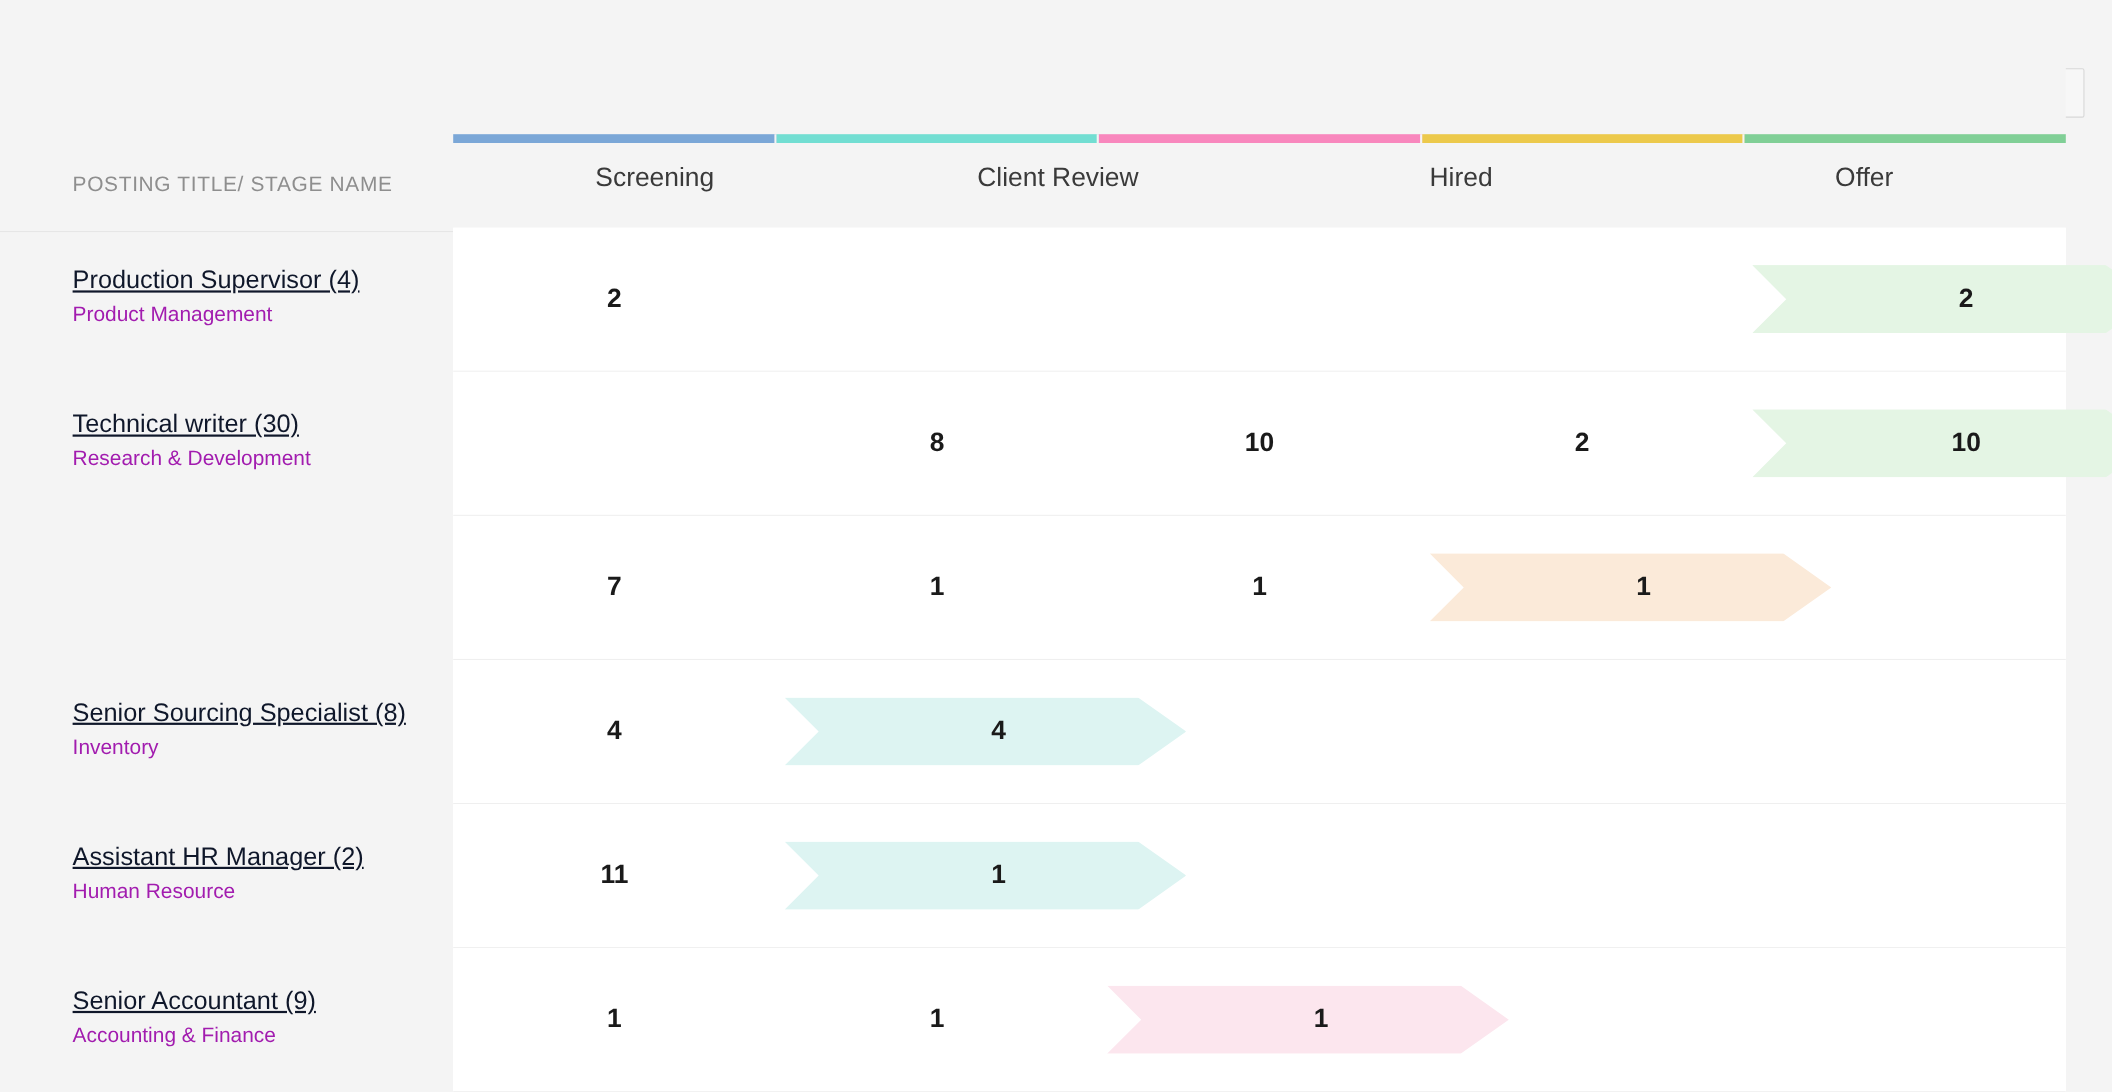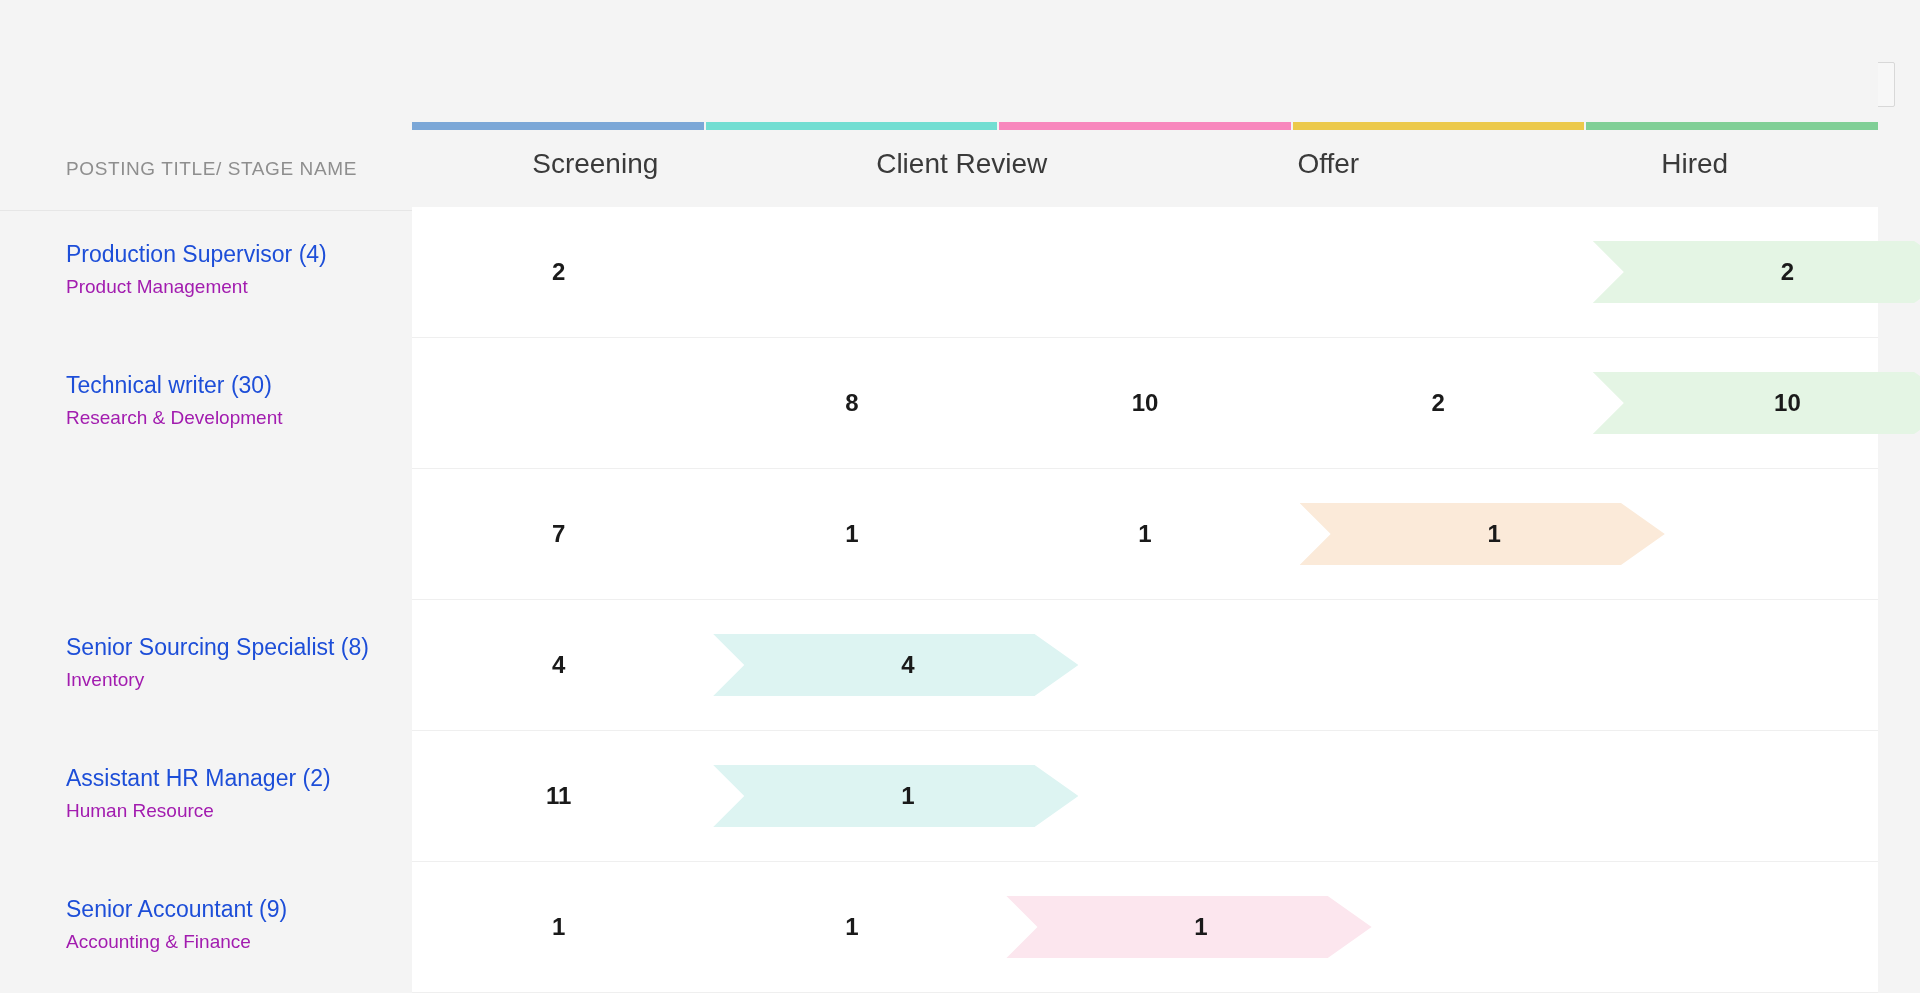--- a/index.html
+++ b/index.html
@@ -93,24 +93,25 @@
     top: 207px;
     left: 0;
     width: 412px;
   }
   .left-row {
     height: 131px;
     padding: 28px 10px 0 66px;
   }
   .row-title {
     font-size: 23px;
-    color: #1d4ed8;
+    color: #0f172a;
     line-height: 1.35;
     white-space: nowrap;
     cursor: pointer;
+    text-decoration: underline;
   }
   .row-sub {
     font-size: 19px;
     color: #a21caf;
     line-height: 1.5;
     margin-top: 3px;
     white-space: nowrap;
   }
 
   
@@ -142,21 +143,21 @@
   .stage-names {
     position: absolute;
     left: 0;
     top: 148px;
     width: 1466px;
     display: flex;
   }
   .stage-name {
     flex: 1 1 0;
     text-align: center;
-    font-size: 28px;
+    font-size: 24px;
     color: #3a3a3a;
   }
 
   .grid-body {
     position: relative;
     background: #ffffff;
   }
   .grid-row {
     display: flex;
     height: 131px;
@@ -253,22 +254,22 @@
       <div class="stage-bars" id="stage-bars">
           <div class="stage-bar" style="background: rgb(123, 167, 215);"></div>
           <div class="stage-bar" style="background: rgb(114, 222, 210);"></div>
           <div class="stage-bar" style="background: rgb(248, 135, 189);"></div>
           <div class="stage-bar" style="background: rgb(236, 201, 75);"></div>
           <div class="stage-bar" style="background: rgb(128, 207, 150);"></div>
         </div>
       <div class="stage-names" id="stage-names">
           <div class="stage-name">Screening</div>
           <div class="stage-name">Client Review</div>
+          <div class="stage-name">Hired</div>
           <div class="stage-name">Offer</div>
-          <div class="stage-name">Hired</div>
         </div>
     </div>
     <div class="grid-body" id="grid-body">
         <div class="grid-row">
           <div class="cell">
             <span class="plain-num">2</span>
           </div>
           <div class="cell"></div>
           <div class="cell"></div>
           <div class="cell"></div>

